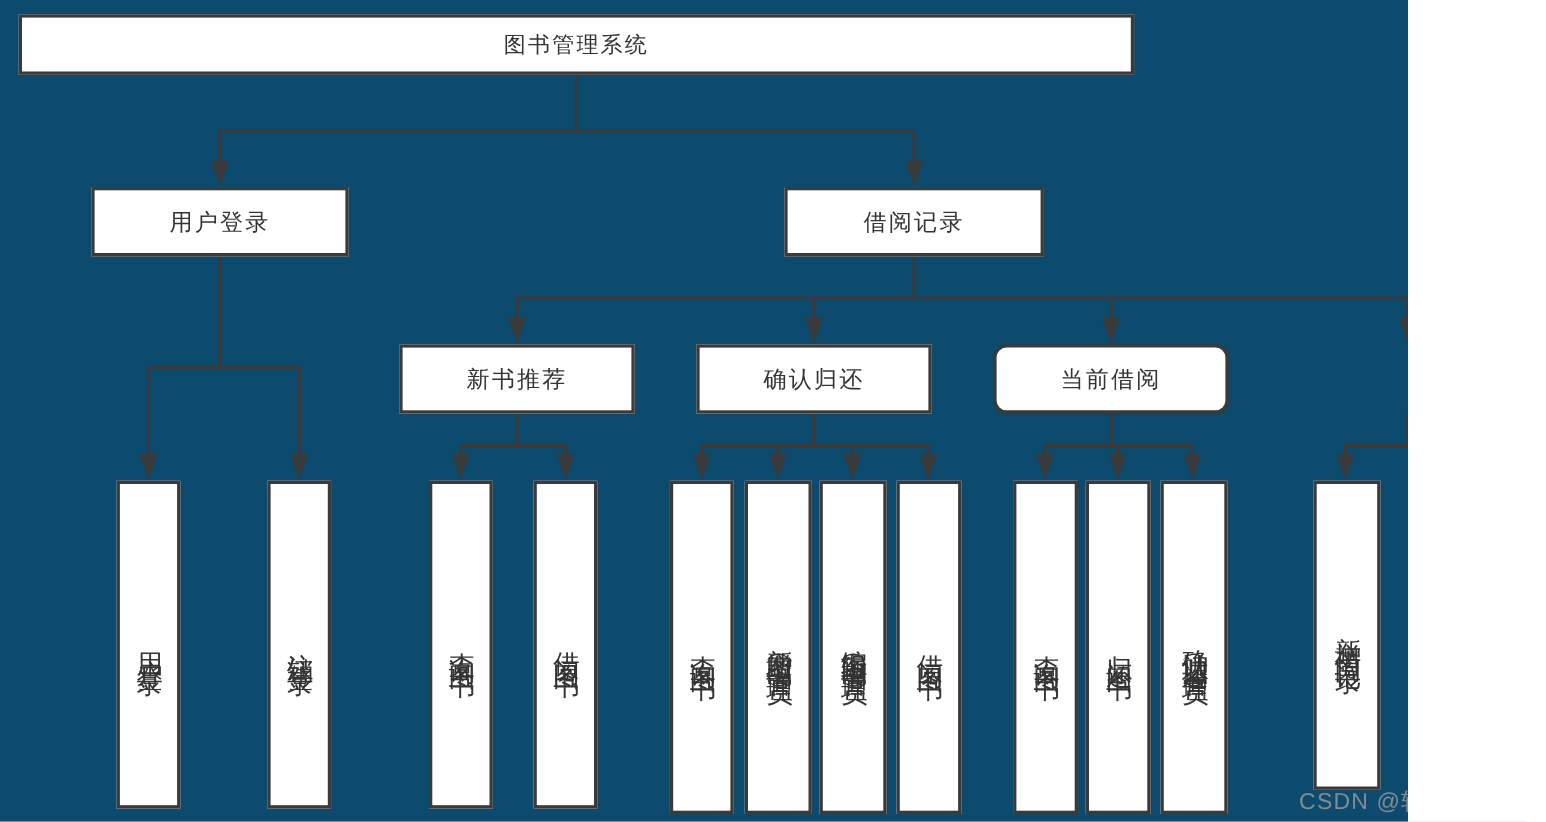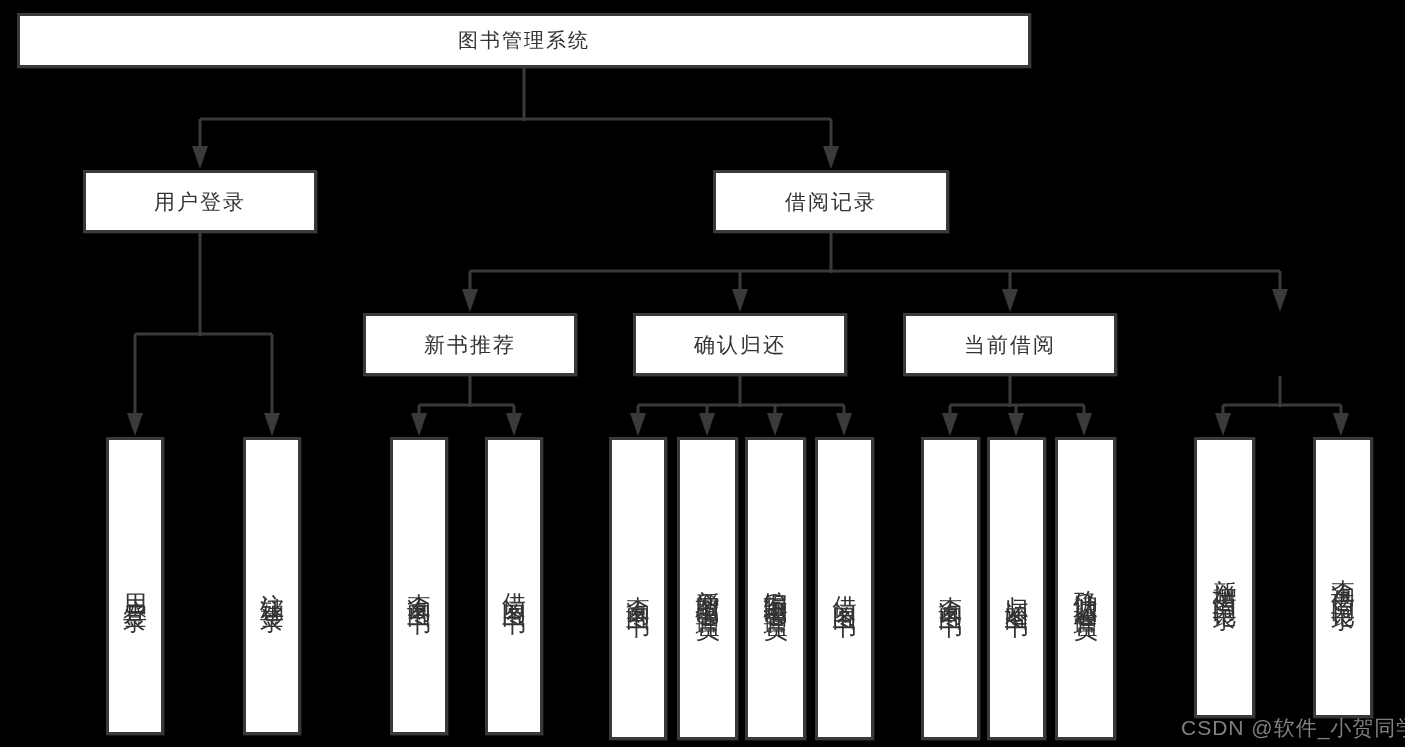--- a/index.html
+++ b/index.html
@@ -2,23 +2,23 @@
 <html><head>
 <meta charset="utf-8">
 <style>
   html, body {
     margin: 0;
     padding: 0;
     background: #ffffff;
   }
   .canvas {
     position: relative;
-    width: 1405px;
+    width: 1280px;
     height: 747px;
-    background: #000000;
+    background: #0c4a6e;
     font-family: "Liberation Sans", sans-serif;
     overflow: hidden;
   }
   svg.connectors {
     position: absolute;
     left: 0;
     top: 0;
     pointer-events: none;
   }
   .node {
@@ -46,21 +46,21 @@
     padding: 6px 0;
   }
   .v-node.long { letter-spacing: 4px; }
 
   
   #n-root { left: 17px;  top: 13px;  width: 1014px; height: 55px; font-size: 20px; }
   #n-l2a  { left: 83px;  top: 170px; width: 234px;  height: 63px; }
   #n-l2b  { left: 713px; top: 170px; width: 236px;  height: 63px; }
   #n-l3a  { left: 363px; top: 313px; width: 214px;  height: 63px; }
   #n-l3b  { left: 633px; top: 313px; width: 214px;  height: 63px; }
-  #n-l3c  { left: 903px; top: 313px; width: 214px;  height: 63px; }
+  #n-l3c  { left: 903px; top: 313px; width: 214px;  height: 63px; border-radius: 12px; }
   #n-l3d  { left: 1173px;top: 313px; width: 213px;  height: 63px; }
 
   #lf1  { left: 106px;  top: 437px; width: 58px; height: 298px; }
   #lf2  { left: 243px;  top: 437px; width: 58px; height: 298px; }
   #lf3  { left: 390px;  top: 437px; width: 58px; height: 298px; }
   #lf4  { left: 485px;  top: 437px; width: 58px; height: 298px; }
   #lf5  { left: 609px;  top: 437px; width: 58px; height: 303px; }
   #lf6  { left: 677px;  top: 437px; width: 61px; height: 303px; }
   #lf7  { left: 745px;  top: 437px; width: 61px; height: 303px; }
   #lf8  { left: 815px;  top: 437px; width: 59px; height: 303px; }

